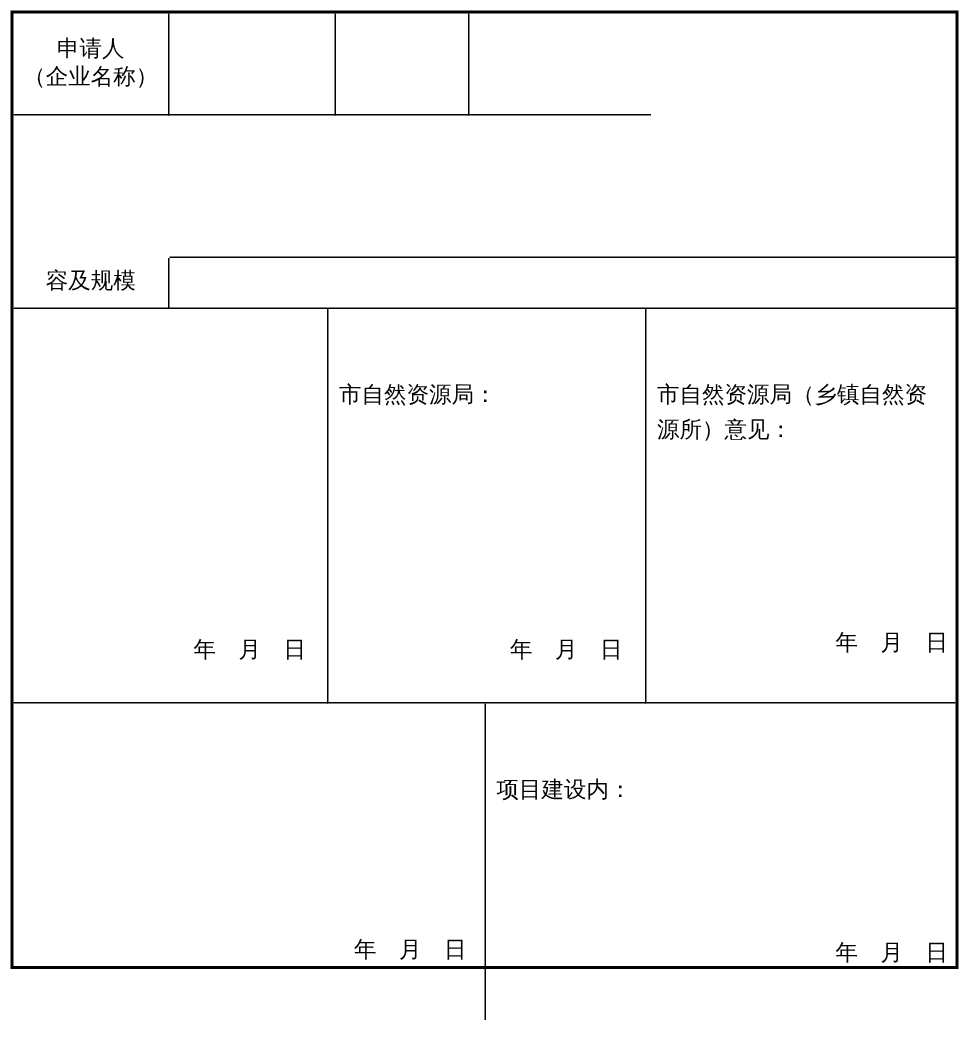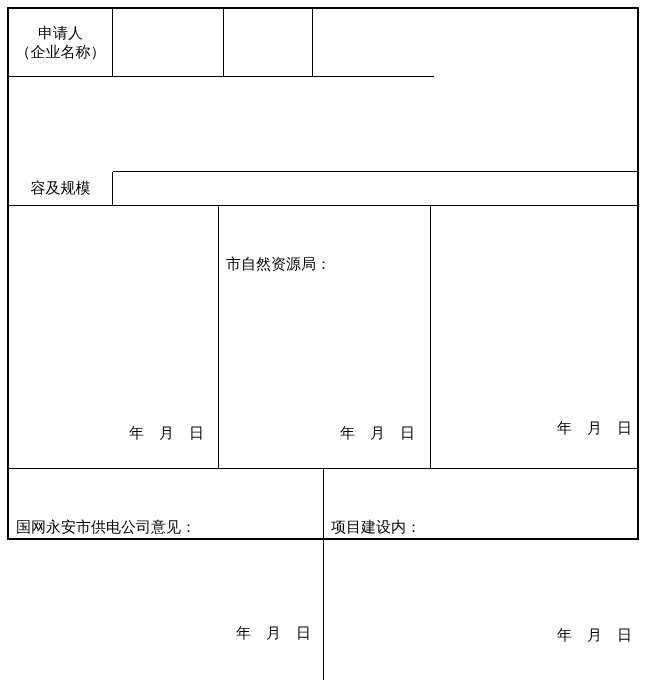--- a/index.html
+++ b/index.html
@@ -10,21 +10,21 @@
     height:694px;
     font-family:"Liberation Serif","DejaVu Serif",serif;
     color:#000;
     font-size:15px;
   }
   .form-table{
     position:absolute;
     left:7px;
     top:7px;
     width:632px;
-    height:533px;
+    height:639px;
     border:2px solid #000;
     box-sizing:border-box;
     background:#fff;
   }
   .grid{display:grid;}
   
   .grid-a{
     grid-template-columns:104px 111px 89px 121px 84px 1fr;
     grid-template-rows:68px 95px 34px;
   }
@@ -59,21 +59,20 @@
   .span-rest{grid-column:2 / 7;}
   .opinion{
     padding:24px 8px 0 7px;
     line-height:23px;
     white-space:pre-line;
   }
   .date{
     position:absolute;
     white-space:pre;
     line-height:15px;
-    font-family:Liberation Mono, monospace;
   }
   .o1 .date{right:14px;bottom:26px;}
   .o2 .date{right:15px;bottom:26px;}
   .o3 .date{right:5px;bottom:31px;}
   .o4 .date{right:12px;bottom:38px;}
   .o5 .date{right:5px;bottom:36px;}
 </style>
 </head>
 <body>
 
@@ -95,27 +94,28 @@
 
   <div class="grid grid-b">
     <div class="cell opinion o1">
       <span class="date">年　月　日</span>
     </div>
     <div class="cell opinion o2">
       <span>市自然资源局：</span>
       <span class="date">年　月　日</span>
     </div>
     <div class="cell opinion o3 last-col">
+      <span>市自然资源局（乡镇自然资
+源所）意见：</span>
       <span class="date">年　月　日</span>
     </div>
   </div>
 
   <div class="grid grid-c">
     <div class="cell opinion o4">
-      <span>国网永安市供电公司意见：</span>
       <span class="date">年　月　日</span>
     </div>
     <div class="cell opinion o5 last-col">
       <span>项目建设内：</span>
       <span class="date">年　月　日</span>
     </div>
   </div>
 
 </div>
 

